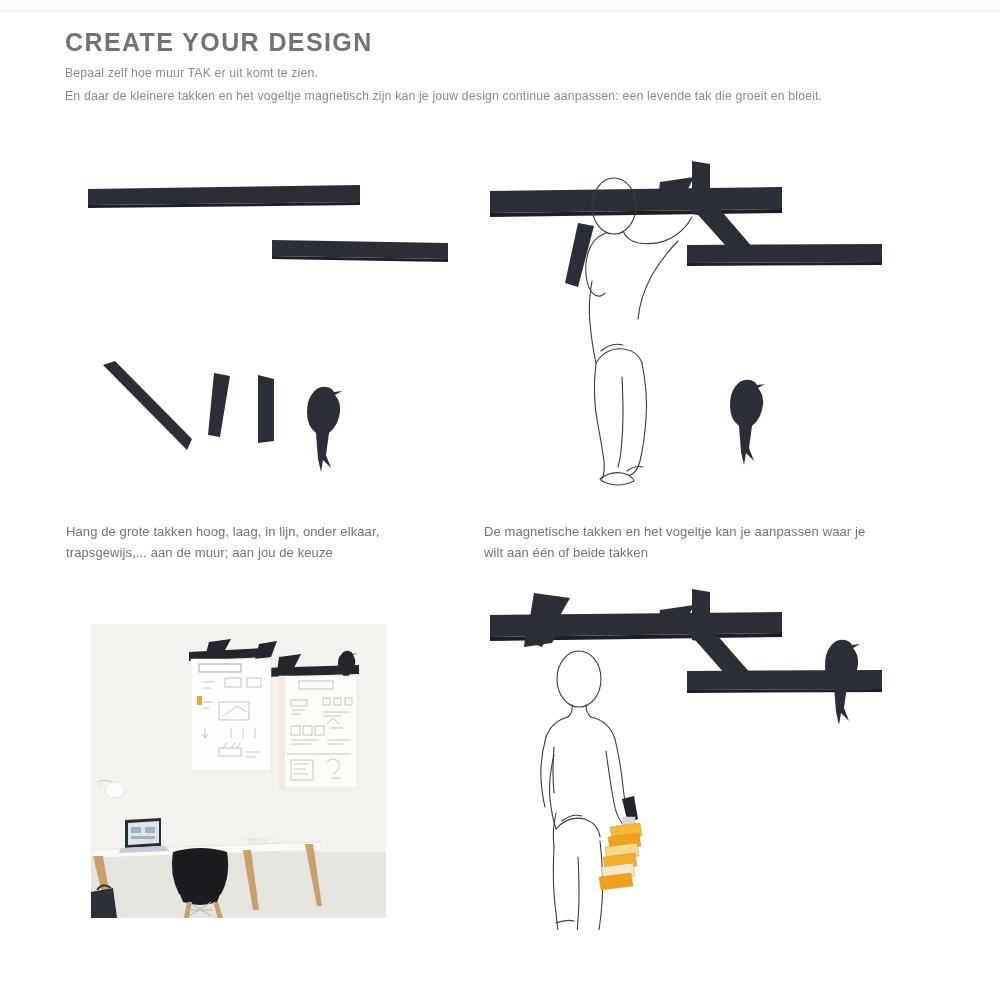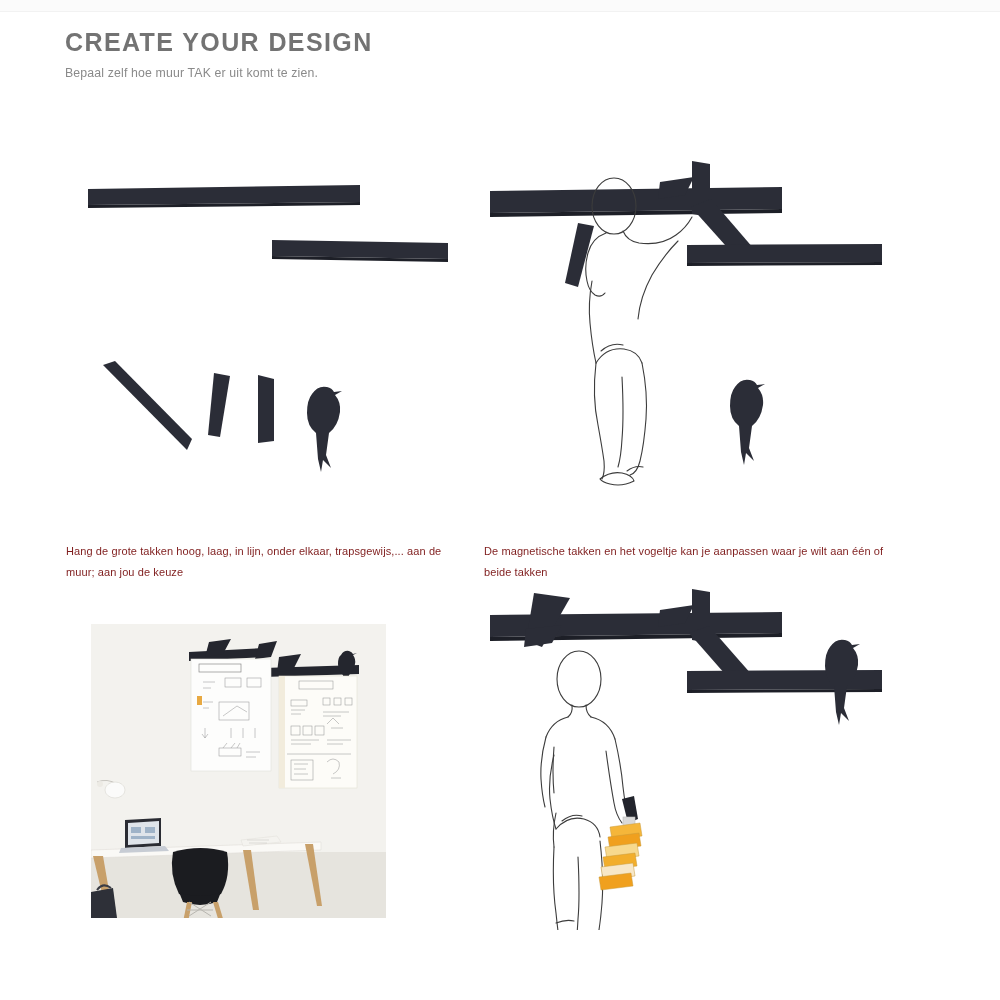--- a/index.html
+++ b/index.html
@@ -59,25 +59,24 @@
   }
   #illus-branches   { left: 62px;  top: 155px; width: 400px; height: 330px; }
   #illus-figure-up  { left: 482px; top: 155px; width: 410px; height: 335px; }
   #illus-figure-bag { left: 482px; top: 585px; width: 410px; height: 345px; }
 
   .panel svg { display: block; width: 100%; height: 100%; }
 
   
   .caption {
     position: absolute;
-    font-size: 11px;
+    font-size: 13px;
     line-height: 21px;
-    color: #7f1d1d;
+    color: #737373;
     letter-spacing: .1px;
-    margin-top: 20px;
   }
   #caption-left   { left: 66px;  top: 521px; width: 385px; }
   #caption-right  { left: 484px; top: 521px; width: 400px; }
   #caption-bottom { left: 484px; top: 951px; width: 400px; }
 
   
   #photo {
     position: absolute;
     left: 91px; top: 624px;
     width: 295px; height: 294px;
@@ -90,20 +89,21 @@
 <body>
 
 <div id="page">
 
   <div class="top-band"></div>
 
   <h1 class="page-title">CREATE YOUR DESIGN</h1>
 
   <p class="intro-line intro-1">Bepaal zelf hoe muur TAK er uit komt te zien.</p>
 
+  <p class="intro-line intro-2">En daar de kleinere takken en het vogeltje magnetisch zijn kan je jouw design continue aanpassen: een levende tak die groeit en bloeit.</p>
 
   <div class="panel" id="illus-branches">
     <svg viewBox="0 0 400 330" xmlns="http://www.w3.org/2000/svg">
       <g fill="#2b2d37">
 
         <polygon points="26,34 298,30 298,47 26,50"></polygon>
         <polygon fill="#1d1f27" points="26,50 298,47 298,50 26,53"></polygon>
 
         <polygon points="210,85 386,88 386,104 210,101"></polygon>
         <polygon fill="#1d1f27" points="210,101 386,104 386,107 210,104"></polygon>

